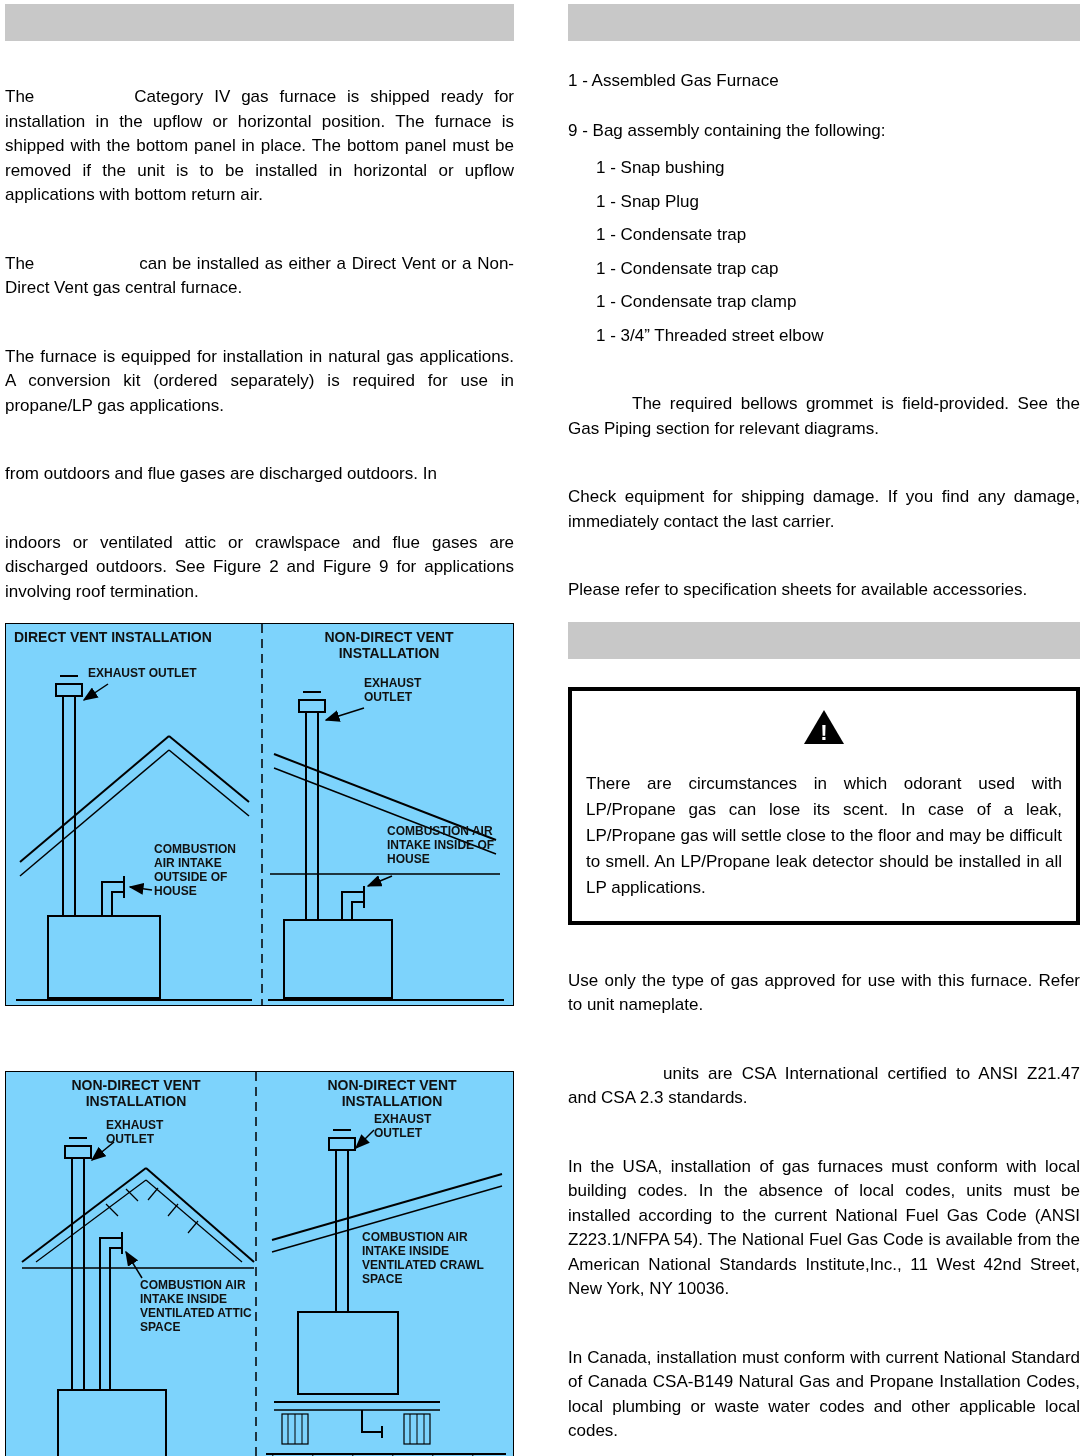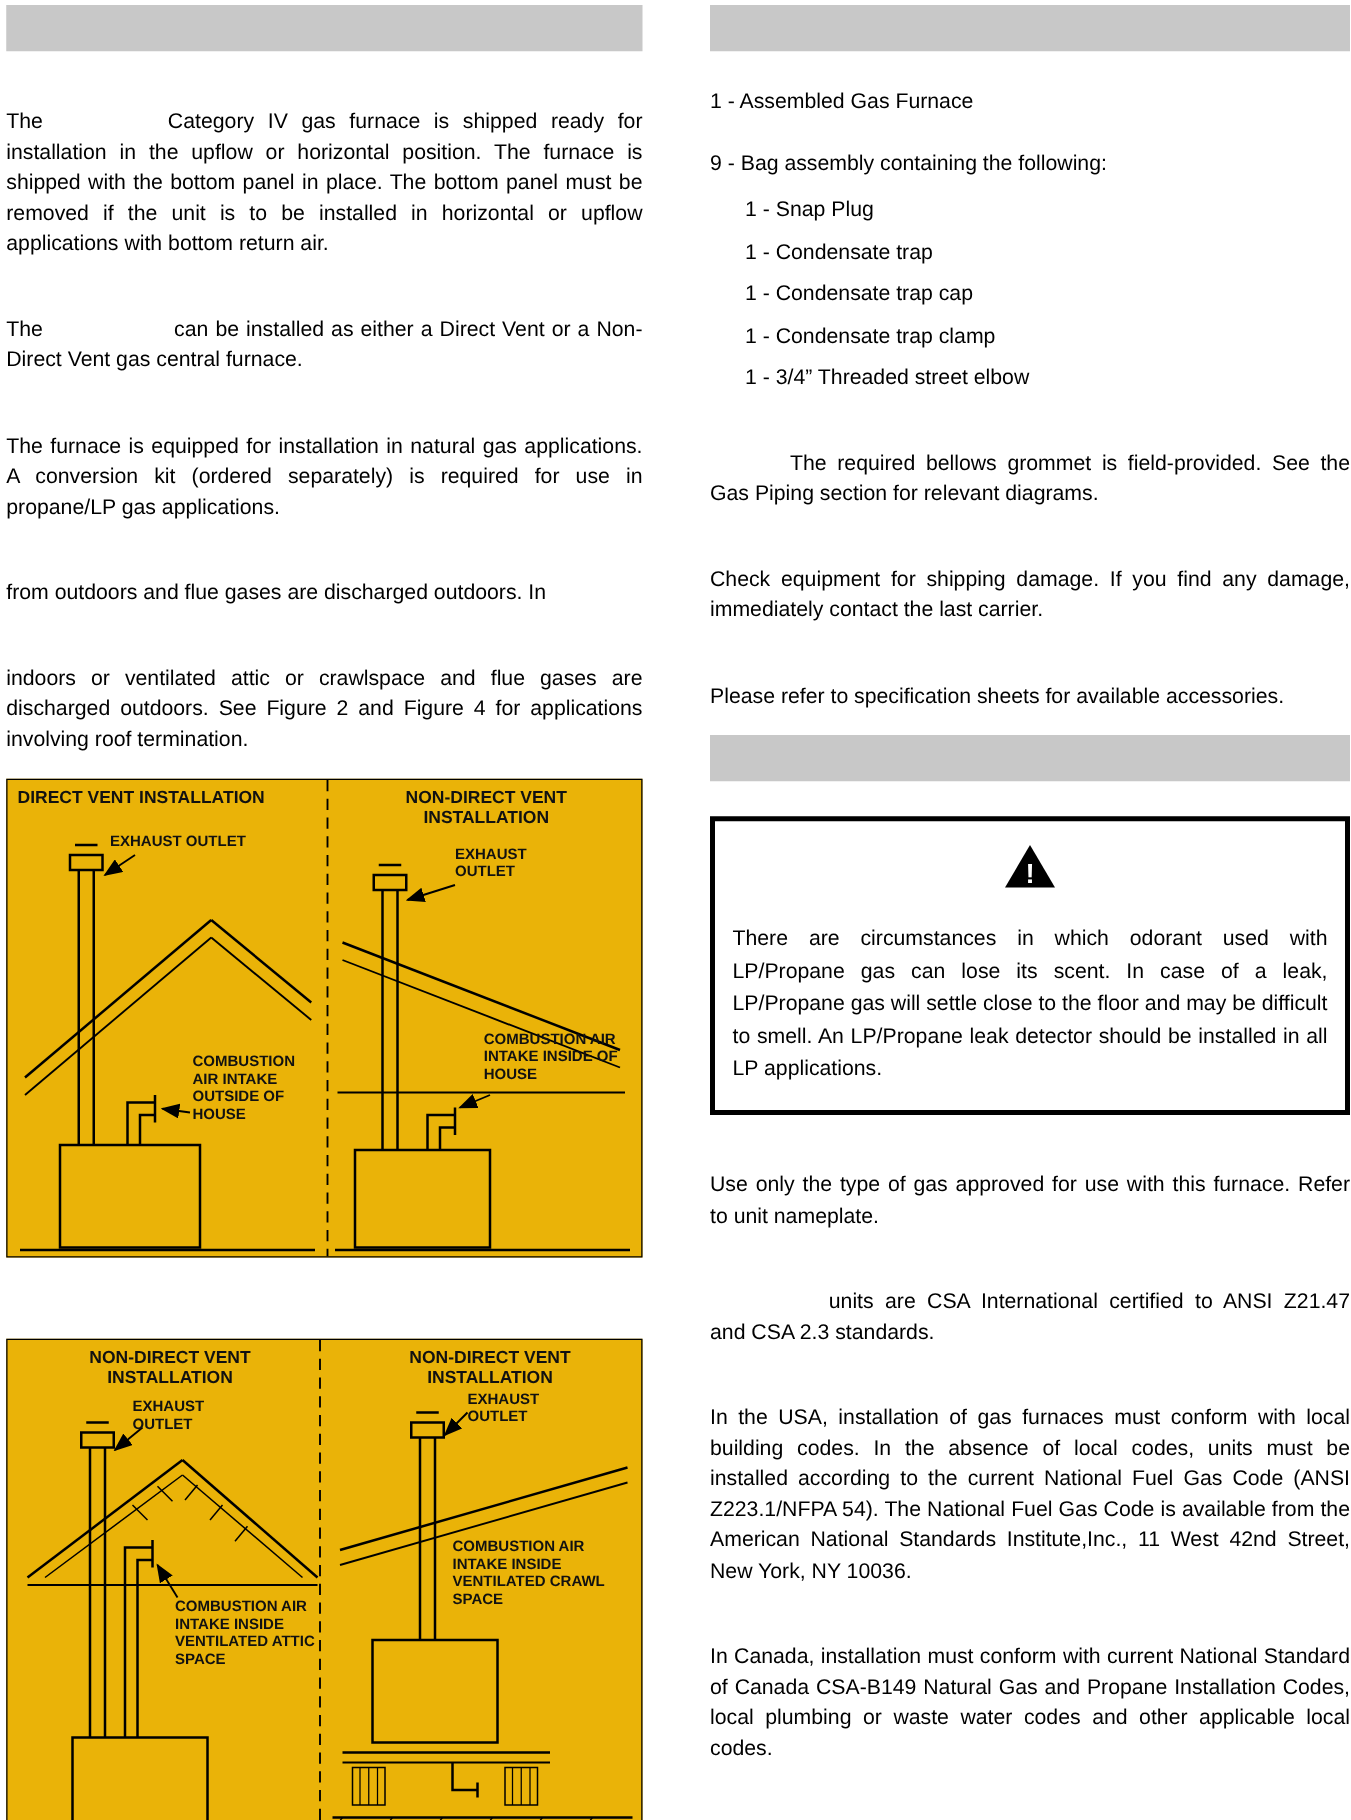--- a/index.html
+++ b/index.html
@@ -44,21 +44,21 @@
     margin:28px 0 26px 0;
     padding:18px 14px 20px 14px;
   }
   .warning-icon-row { text-align:center; margin-bottom:22px; }
   .warning-box p {
     font-size:17px; line-height:26px; text-align:justify; margin:0;
   }
 
   
   .fig {
-    position:relative; border:1px solid #000; background:#eab308;
+    position:relative; border:1px solid #000; background:#7dd3fc;
     width:509px; overflow:hidden;
   }
   .fig-1 { height:383px; margin-top:10px; }
   .fig-2 { height:424px; margin-top:65px; }
   .fig svg.art { position:absolute; left:0; top:0; }
   .fig-label {
     position:absolute; font-weight:bold; color:#111;
     font-size:12px; line-height:14px;
   }
   .fig-title { font-size:14px; line-height:16px; text-align:center; }
@@ -78,21 +78,21 @@
     <div class="col-left">
       <div class="bar bar-top"></div>
 
       <p class="body"><span>The</span><span class="gap gap-100"></span><span>Category IV gas furnace is shipped ready for installation in the upflow or horizontal position. The furnace is shipped with the bottom panel in place. The bottom panel must be removed if the unit is to be installed in horizontal or upflow applications with bottom return air.</span></p>
 
       <p class="body"><span>The</span><span class="gap gap-105"></span><span>can be installed as either a Direct Vent or a Non-Direct Vent gas central furnace.</span></p>
 
       <p class="body">The furnace is equipped for installation in natural gas applications. A conversion kit (ordered separately) is required for use in propane/LP gas applications.</p>
 
       <p class="body italic mt-28 mb-24">from outdoors and flue gases are discharged outdoors. In</p>
-      <p class="body italic">indoors or ventilated attic or crawlspace and flue gases are discharged outdoors. See Figure 2 and Figure 4 for applications involving roof termination.</p>
+      <p class="body italic">indoors or ventilated attic or crawlspace and flue gases are discharged outdoors. See Figure 2 and Figure 9 for applications involving roof termination.</p>
 
       <div class="fig fig-1">
         <svg class="art" width="509" height="383" viewBox="0 0 509 383">
           <defs>
             <marker id="ah1" markerWidth="10" markerHeight="8" refX="9" refY="4" orient="auto">
               <polygon points="0,0 10,4 0,8" fill="#000"></polygon>
             </marker>
           </defs>
 
           <line x1="256" y1="0" x2="256" y2="383" stroke="#000" stroke-width="1.5" stroke-dasharray="9 6"></line>
@@ -230,20 +230,21 @@
       </div>
     </div>
 
     <div class="col-right">
       <div class="bar bar-top"></div>
 
       <div class="part-line">1 - Assembled Gas Furnace</div>
       <div class="part-line part-line-2">9 - Bag assembly containing the following:</div>
 
       <div>
+        <div class="sub-item">1 - Snap bushing</div>
         <div class="sub-item">1 - Snap Plug</div>
         <div class="sub-item">1 - Condensate trap</div>
         <div class="sub-item">1 - Condensate trap cap</div>
         <div class="sub-item">1 - Condensate trap clamp</div>
         <div class="sub-item">1 - 3/4” Threaded street elbow</div>
       </div>
 
       <p class="body italic note-italic">The required bellows grommet is field-provided. See the Gas Piping section for relevant diagrams.</p>
 
       <p class="body">Check equipment for shipping damage. If you find any damage, immediately contact the last carrier.</p>

